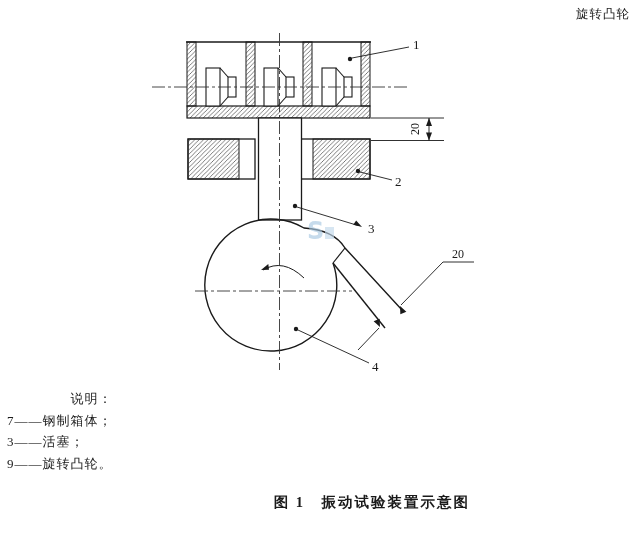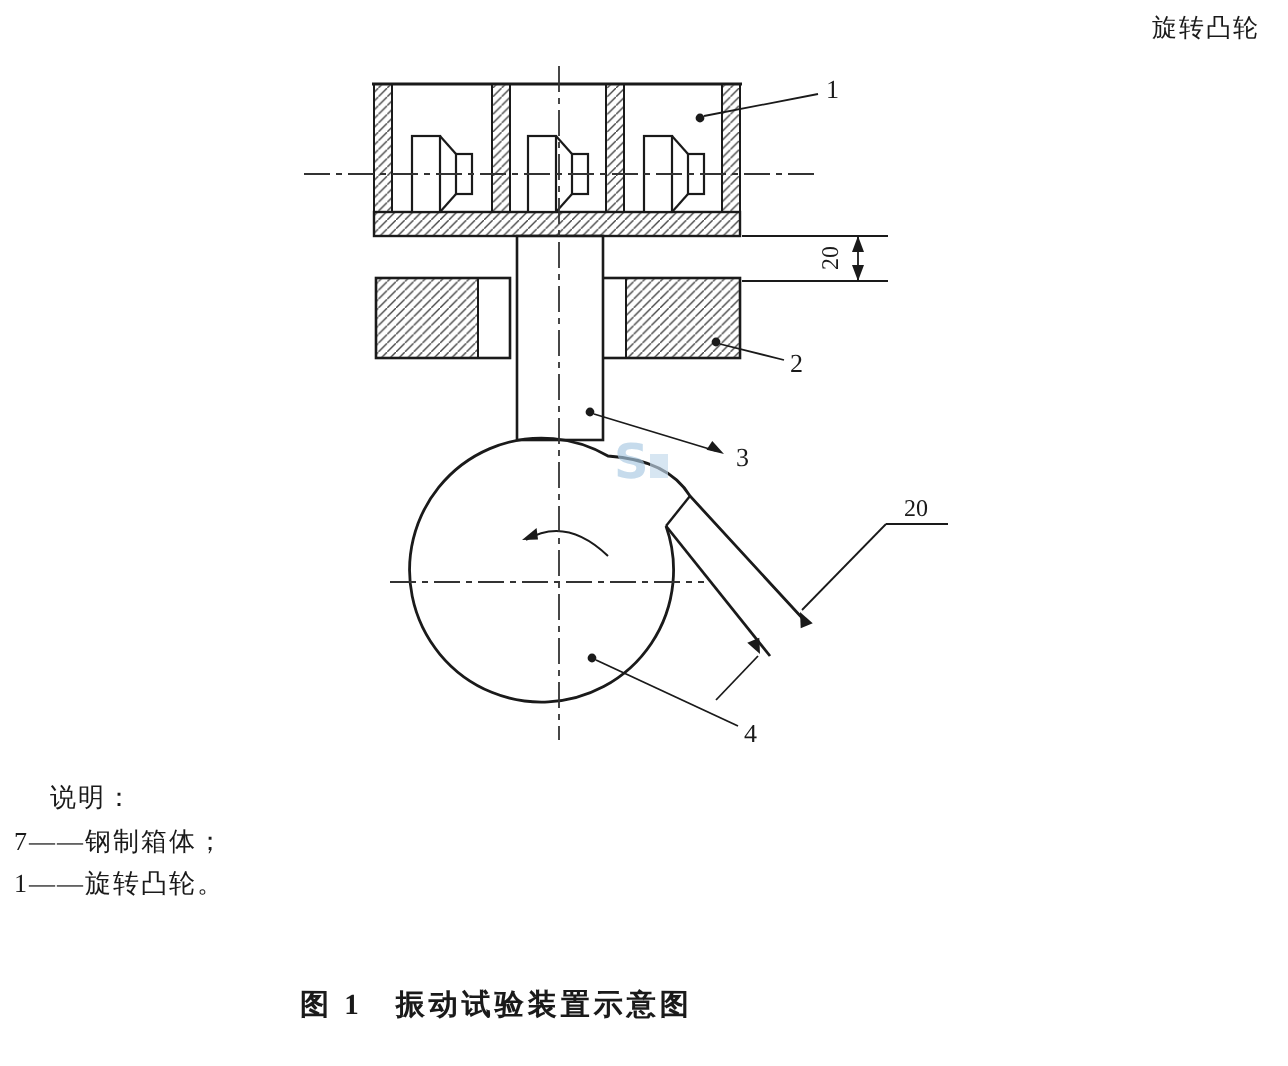--- a/index.html
+++ b/index.html
@@ -8,23 +8,23 @@
     font-family:"Liberation Serif", serif;color:#1a1a1a;overflow:hidden;
   }
   #drawing{position:absolute;left:0;top:0;}
   .unit-note{
     position:absolute;top:6px;right:14px;font-size:12.5px;letter-spacing:1px;
   }
   .legend{
     position:absolute;left:7px;top:388px;font-size:13px;line-height:21.7px;
     letter-spacing:1px;
   }
-  .legend .legend-title{padding-left:18px;}
+  .legend .legend-title{padding-left:18px;text-align:right;}
   .caption{
-    position:absolute;left:150px;top:493px;width:320px;text-align:left;
+    position:absolute;left:150px;top:493px;width:320px;text-align:right;
     font-size:14.5px;font-weight:bold;letter-spacing:2px;
   }
   .watermark{
     position:absolute;left:307px;top:218px;width:34px;height:30px;
     color:#a9c9e2;opacity:.65;font-family:"DejaVu Sans",sans-serif;
     font-weight:bold;font-size:24px;line-height:26px;pointer-events:none;
   }
   .watermark .wm-block{
     display:inline-block;width:9px;height:12px;background:#c3d9ec;margin-left:1px;
   }
@@ -137,16 +137,17 @@
 
 <div class="watermark">
   <span>S</span><span class="wm-block"></span>
 </div>
 
 <div class="unit-note">旋转凸轮</div>
 
 <div class="legend">
   <div class="legend-title">说明：</div>
   <div>7——钢制箱体；</div>
-  <div>1——旋转凸轮。</div>
+  <div>3——活塞；</div>
+  <div>9——旋转凸轮。</div>
 </div>
 
 <div class="caption">图 1　振动试验装置示意图</div>
 
 </body></html>

